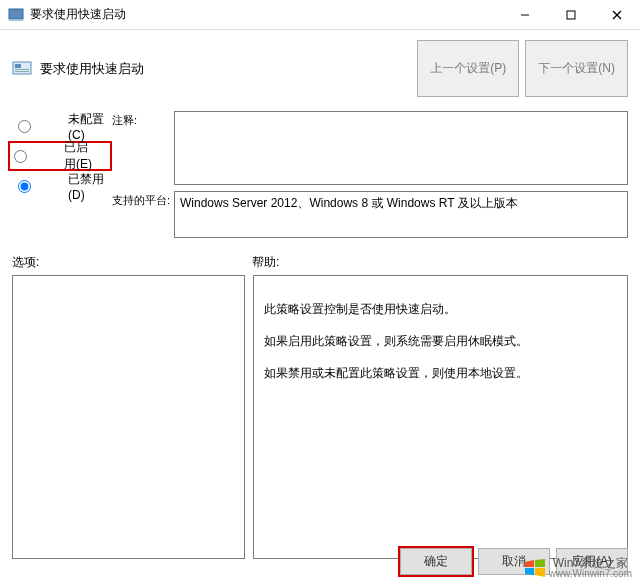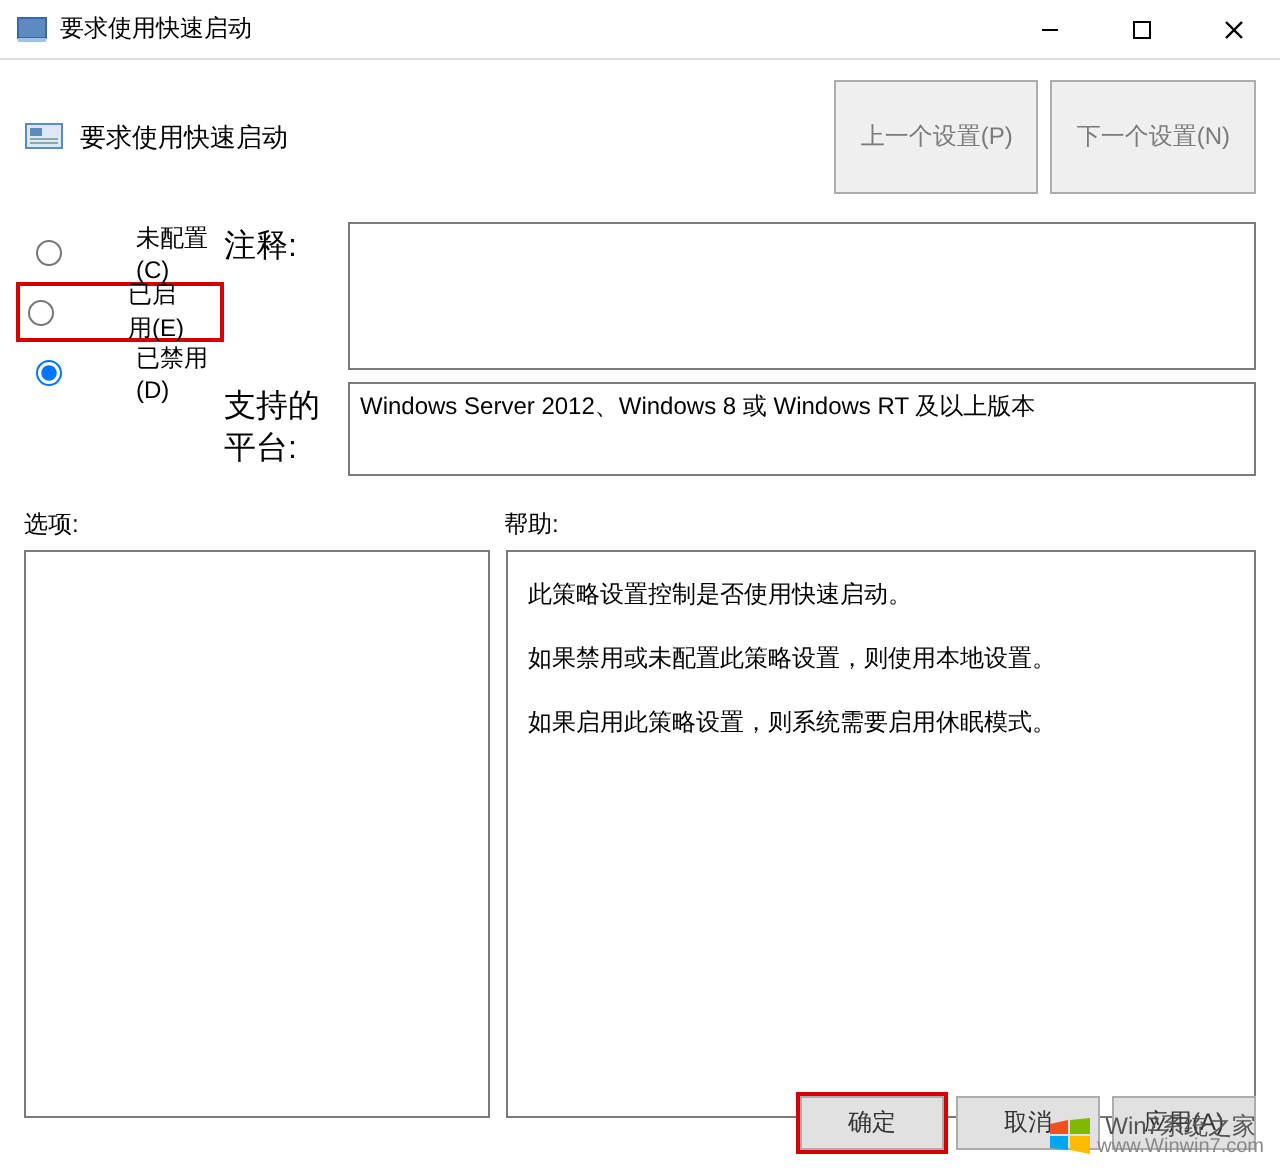--- a/index.html
+++ b/index.html
@@ -78,21 +78,21 @@
   height: 30px;
 }
 
 .right-col { flex: 1; }
 .labeled-row {
   display: flex;
   margin-bottom: 6px;
 }
 .labeled-row .lbl {
   width: 62px;
-  font-size: 16px;
+  font-size: 11px;
   padding-top: 2px;
 }
 .comment-box {
   flex: 1;
   height: 74px;
   border: 1px solid #7a7a7a;
   background: #fff;
 }
 .platform-box {
   flex: 1;
@@ -119,21 +119,21 @@
   width: 233px;
   height: 284px;
   border: 1px solid #7a7a7a;
   background: #fff;
 }
 .help-box {
   flex: 1;
   height: 284px;
   border: 1px solid #7a7a7a;
   background: #fff;
-  padding: 12px 10px;
+  padding: 24px 10px;
   font-size: 12px;
   line-height: 1.5;
   overflow: auto;
 }
 .help-box p { margin-bottom: 14px; }
 
 .footer {
   position: absolute;
   bottom: 10px;
   right: 12px;
@@ -242,22 +242,22 @@
 
 <div class="mid-labels">
   <div class="left">选项:</div>
   <div class="right">帮助:</div>
 </div>
 
 <div class="lower">
   <div class="options-box"></div>
   <div class="help-box">
     <p>此策略设置控制是否使用快速启动。</p>
+    <p>如果启用此策略设置，则系统需要启用休眠模式。</p>
     <p>如果禁用或未配置此策略设置，则使用本地设置。</p>
-    <p>如果启用此策略设置，则系统需要启用休眠模式。</p>
   </div>
 </div>
 
 <div class="footer">
   <button class="btn ok-highlight">确定</button>
   <button class="btn">取消</button>
   <button class="btn">应用(A)</button>
 </div>
 
 <div class="watermark">

